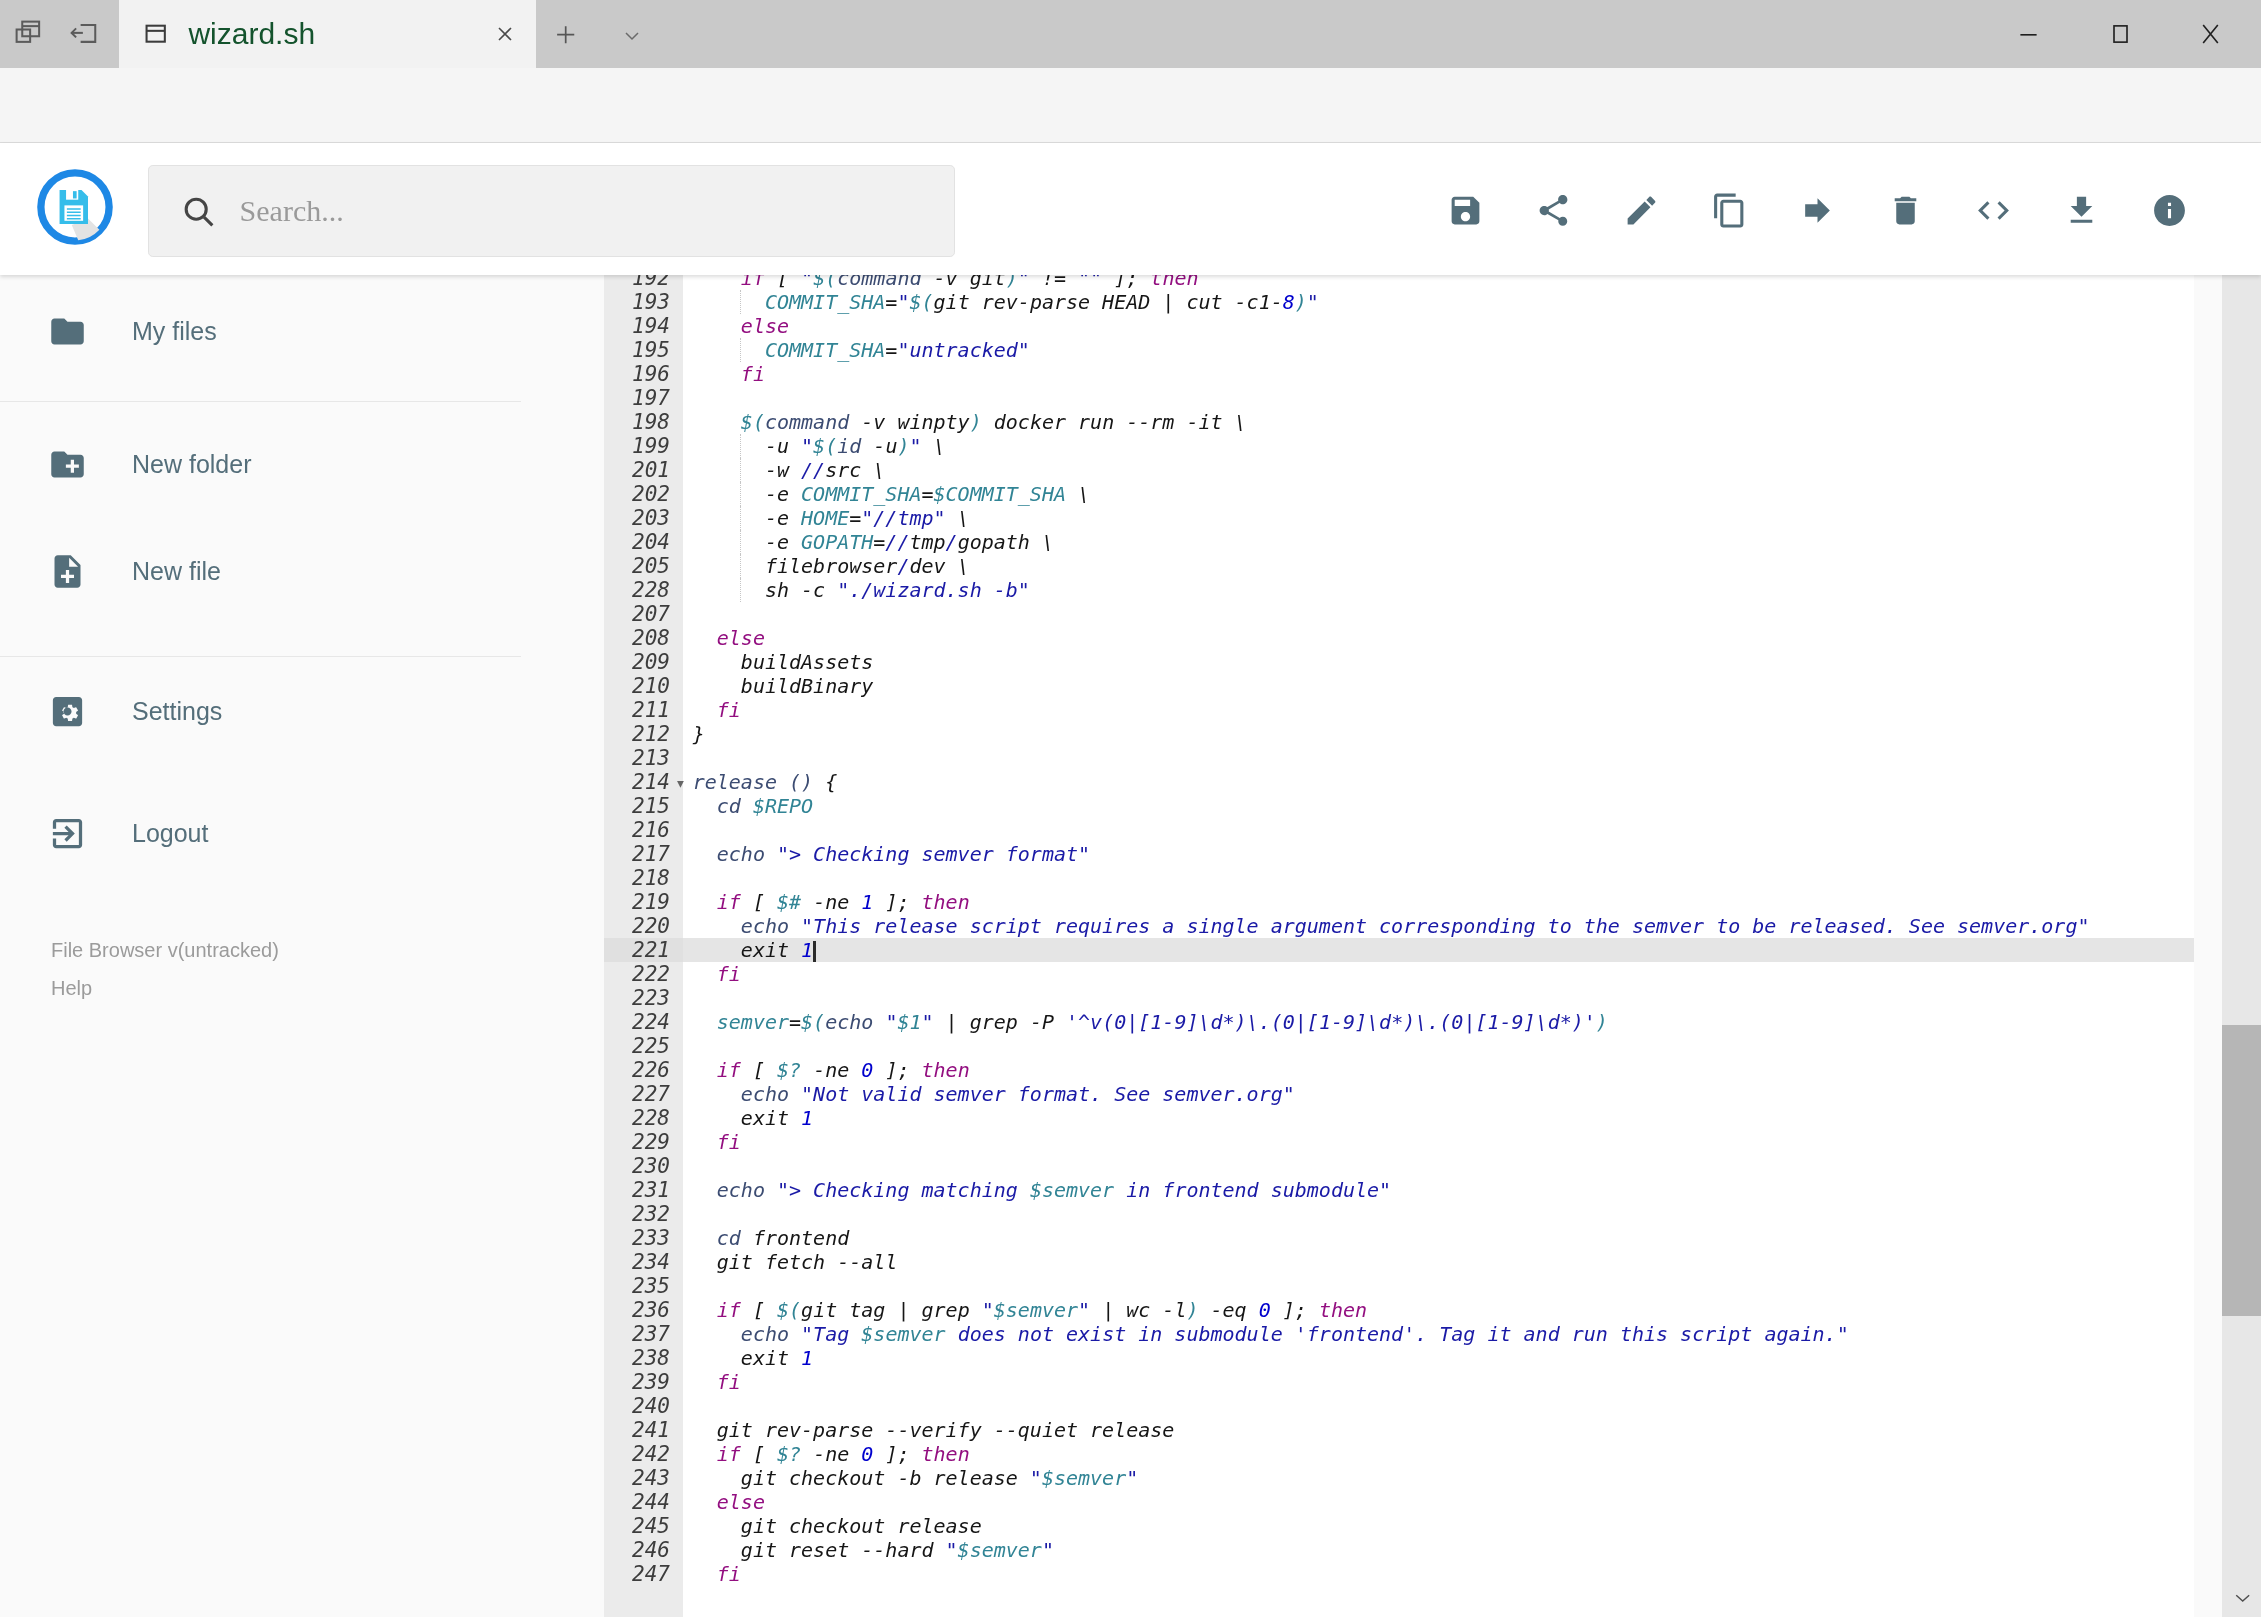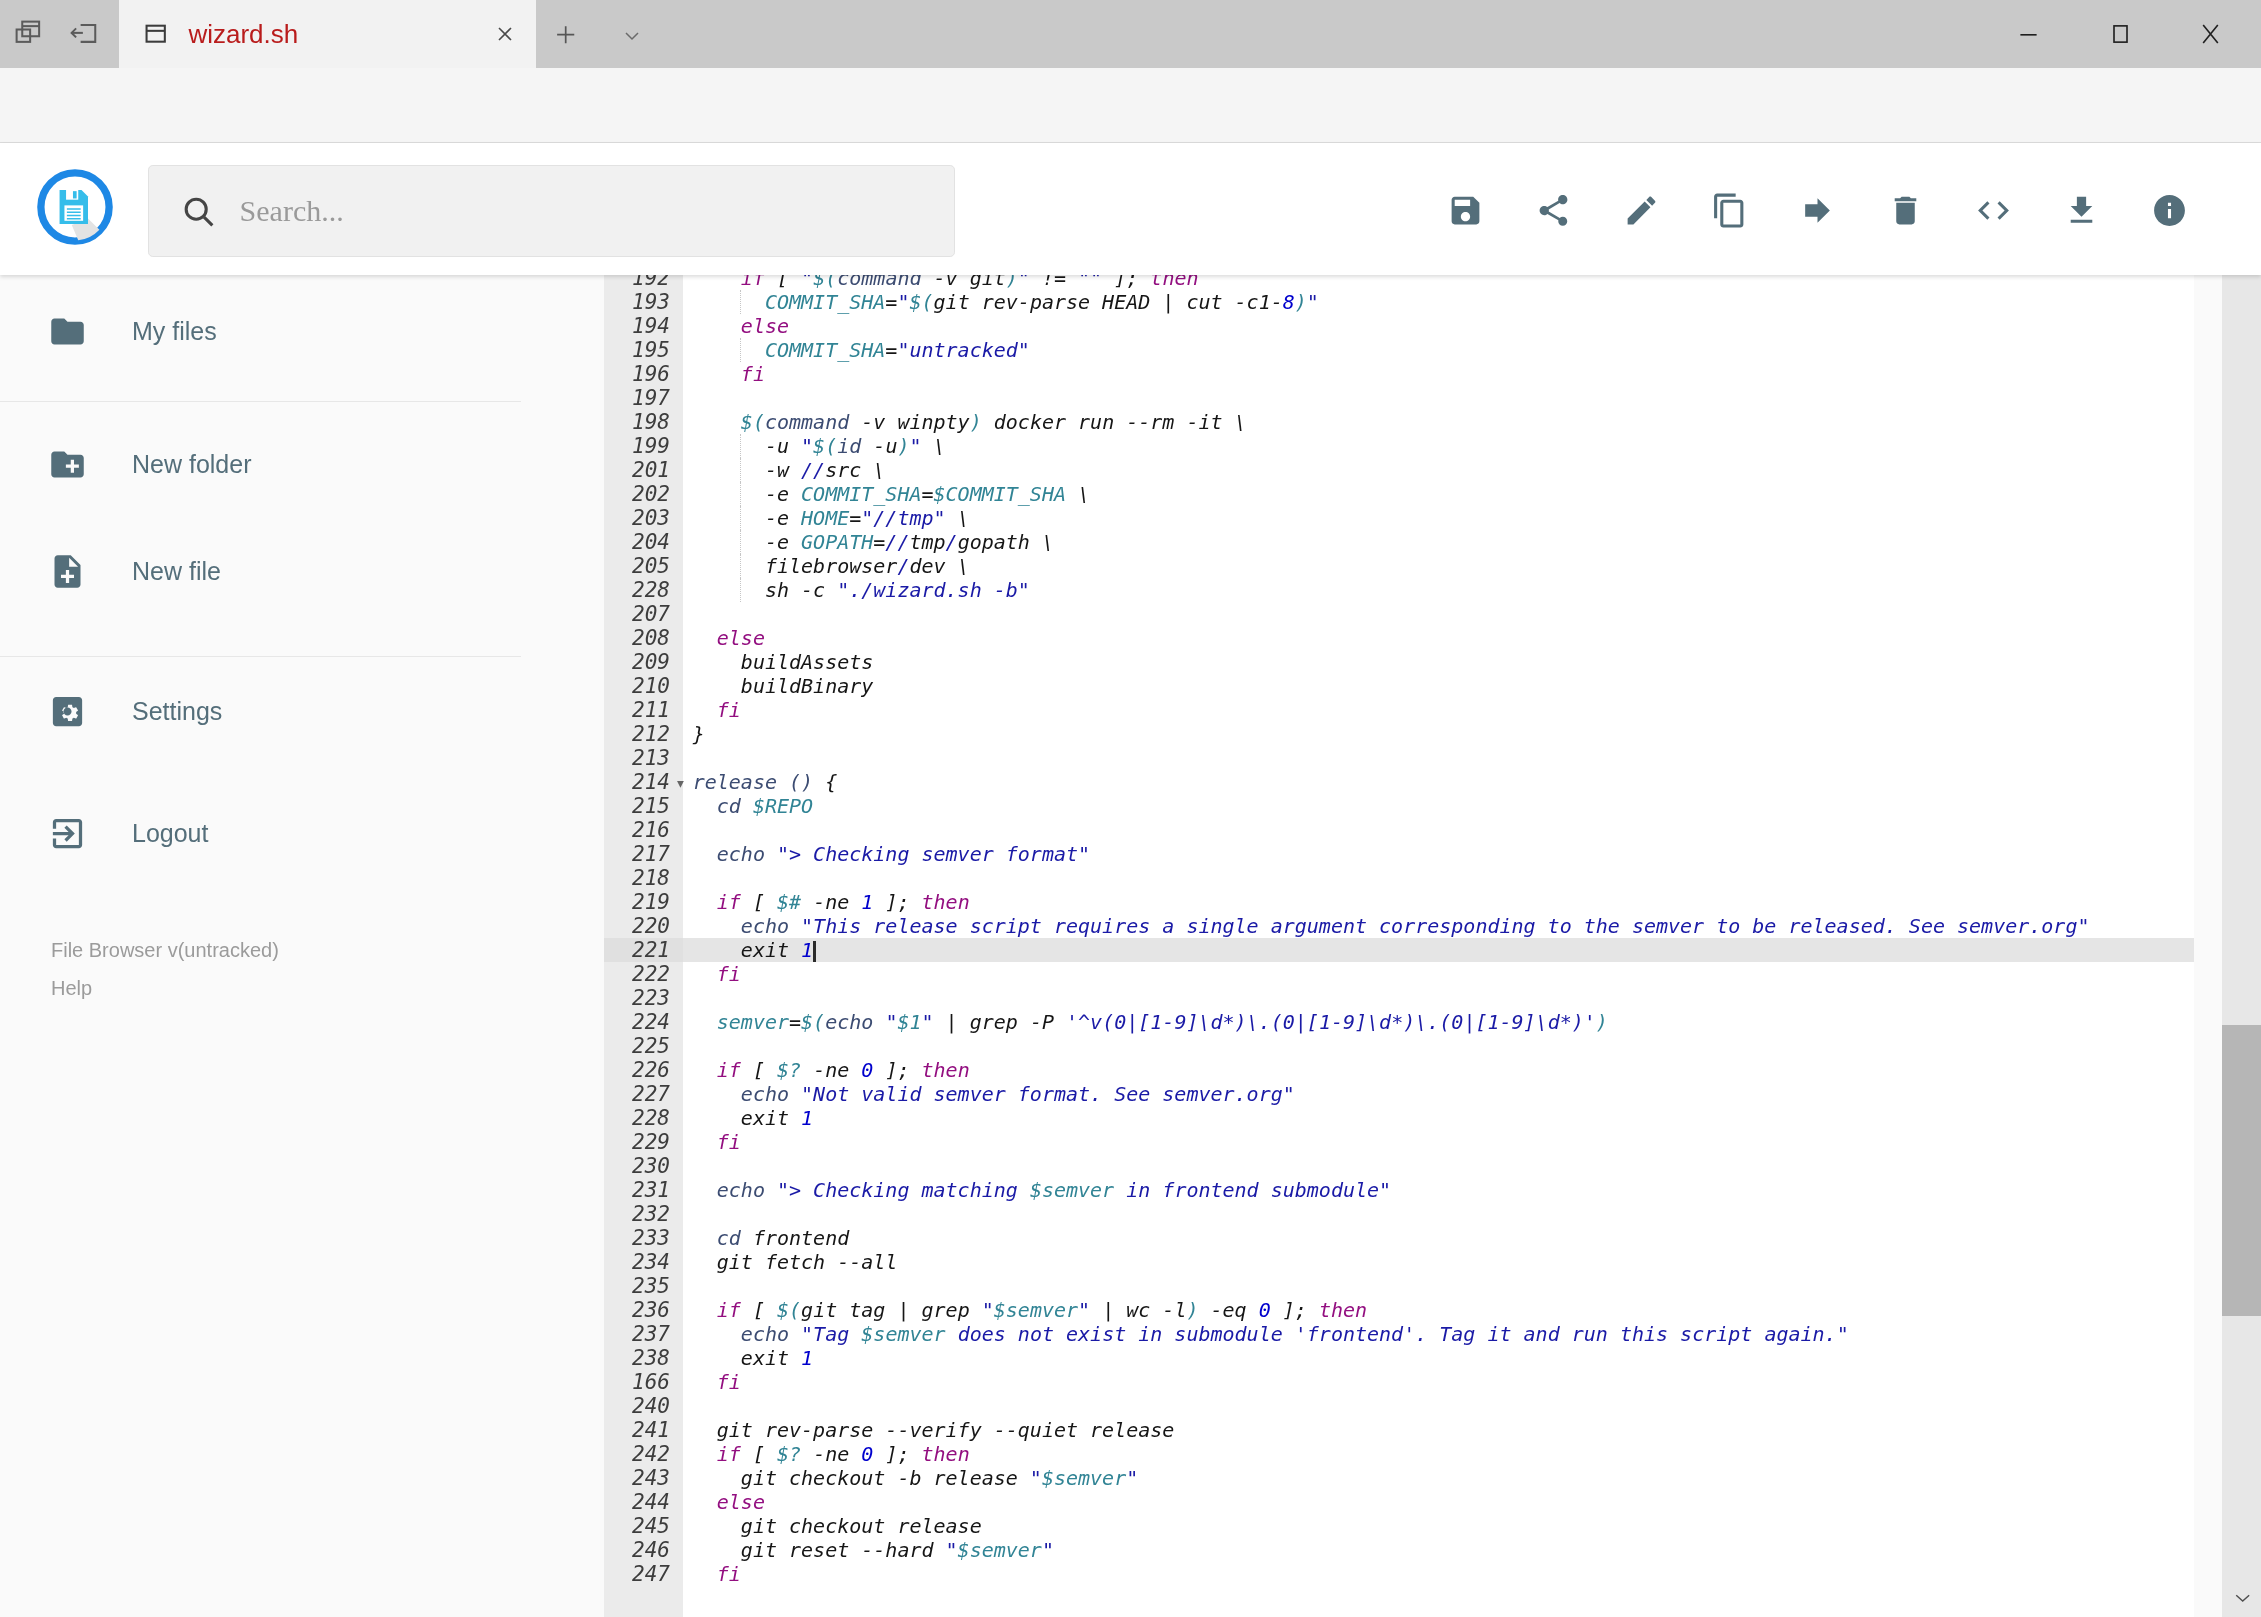--- a/index.html
+++ b/index.html
@@ -5,21 +5,21 @@
   * { margin:0; padding:0; box-sizing:border-box; }
   html,body { width:2261px; height:1617px; overflow:hidden; }
   body { font-family:"Liberation Sans", sans-serif; background:#fafafa; position:relative; }
   #screen { position:absolute; inset:0; width:2261px; height:1617px; overflow:hidden; background:#fafafa; }
 
   
   .titlebar { position:absolute; left:0; top:0; width:2261px; height:68px; background:#c9c9c9; }
   .tb-icon { position:absolute; top:16px; width:36px; height:36px; color:#5b5b5b; }
   .tab { position:absolute; left:119px; top:0; width:417px; height:68px; background:#f2f2f2; display:flex; align-items:center; }
   .tab-favicon { width:27.4px; height:27.4px; margin-left:22.6px; color:#3c3c3c; flex:none; }
-  .tab-title { margin-left:19.4px; font-size:26px; color:#b91c1c; flex:1; white-space:nowrap; overflow:hidden; }
+  .tab-title { margin-left:19.4px; font-size:30px; color:#14532d; flex:1; white-space:nowrap; overflow:hidden; }
   .tab-close { width:24px; height:24px; margin-right:19.4px; color:#4a4a4a; flex:none; }
   .newtab-btn { position:absolute; left:552px; top:21px; width:27.4px; height:27.4px; color:#565656; }
   .tablist-btn { position:absolute; left:620px; top:24px; width:24px; height:24px; color:#6a6a6a; }
   .win-btn { position:absolute; top:21px; width:39px; height:26px; color:#1f1f1f; }
 
   .navbar { position:absolute; left:0; top:68px; width:2261px; height:75px; background:#f5f5f5; border-bottom:0.8px solid #dcdcdc; }
   .nav-icon { position:absolute; top:87px; width:36px; height:36px; color:#3d3d3d; }
   .url-bar { position:absolute; left:361px; top:78px; width:1544px; height:55px; background:#fff; border:0.8px solid #d0d0d0; display:flex; align-items:center; }
   .url-info { width:26px; height:26px; margin-left:16px; color:#6d6d6d; flex:none; }
   .url-divider { width:0.8px; height:34px; background:#dedede; margin-left:13px; flex:none; }
@@ -378,21 +378,21 @@
         <div class="crow"><div class="cnum">229</div><div class="ccode"><span class="tk-t">  </span><span class="tk-k">fi</span></div></div>
         <div class="crow"><div class="cnum">230</div><div class="ccode"></div></div>
         <div class="crow"><div class="cnum">231</div><div class="ccode"><span class="tk-t">  </span><span class="tk-b">echo</span><span class="tk-t"> </span><span class="tk-s">"&gt; Checking matching </span><span class="tk-v">$semver</span><span class="tk-s"> in frontend submodule"</span></div></div>
         <div class="crow"><div class="cnum">232</div><div class="ccode"></div></div>
         <div class="crow"><div class="cnum">233</div><div class="ccode"><span class="tk-t">  </span><span class="tk-b">cd</span><span class="tk-t"> frontend</span></div></div>
         <div class="crow"><div class="cnum">234</div><div class="ccode"><span class="tk-t">  git fetch --all</span></div></div>
         <div class="crow"><div class="cnum">235</div><div class="ccode"></div></div>
         <div class="crow"><div class="cnum">236</div><div class="ccode"><span class="tk-t">  </span><span class="tk-k">if</span><span class="tk-t"> [ </span><span class="tk-v">$(</span><span class="tk-t">git tag | grep </span><span class="tk-s">"</span><span class="tk-v">$semver</span><span class="tk-s">"</span><span class="tk-t"> | wc -l</span><span class="tk-v">)</span><span class="tk-t"> -eq </span><span class="tk-n">0</span><span class="tk-t"> ]; </span><span class="tk-k">then</span></div></div>
         <div class="crow"><div class="cnum">237</div><div class="ccode"><span class="tk-t">    </span><span class="tk-b">echo</span><span class="tk-t"> </span><span class="tk-s">"Tag </span><span class="tk-v">$semver</span><span class="tk-s"> does not exist in submodule 'frontend'. Tag it and run this script again."</span></div></div>
         <div class="crow"><div class="cnum">238</div><div class="ccode"><span class="tk-t">    exit </span><span class="tk-n">1</span></div></div>
-        <div class="crow"><div class="cnum">166</div><div class="ccode"><span class="tk-t">  </span><span class="tk-k">fi</span></div></div>
+        <div class="crow"><div class="cnum">239</div><div class="ccode"><span class="tk-t">  </span><span class="tk-k">fi</span></div></div>
         <div class="crow"><div class="cnum">240</div><div class="ccode"></div></div>
         <div class="crow"><div class="cnum">241</div><div class="ccode"><span class="tk-t">  git rev-parse --verify --quiet release</span></div></div>
         <div class="crow"><div class="cnum">242</div><div class="ccode"><span class="tk-t">  </span><span class="tk-k">if</span><span class="tk-t"> [ </span><span class="tk-v">$?</span><span class="tk-t"> -ne </span><span class="tk-n">0</span><span class="tk-t"> ]; </span><span class="tk-k">then</span></div></div>
         <div class="crow"><div class="cnum">243</div><div class="ccode"><span class="tk-t">    git checkout -b release </span><span class="tk-s">"</span><span class="tk-v">$semver</span><span class="tk-s">"</span></div></div>
         <div class="crow"><div class="cnum">244</div><div class="ccode"><span class="tk-t">  </span><span class="tk-k">else</span></div></div>
         <div class="crow"><div class="cnum">245</div><div class="ccode"><span class="tk-t">    git checkout release</span></div></div>
         <div class="crow"><div class="cnum">246</div><div class="ccode"><span class="tk-t">    git reset --hard </span><span class="tk-s">"</span><span class="tk-v">$semver</span><span class="tk-s">"</span></div></div>
         <div class="crow"><div class="cnum">247</div><div class="ccode"><span class="tk-t">  </span><span class="tk-k">fi</span></div></div>
       </div>
   </div>

